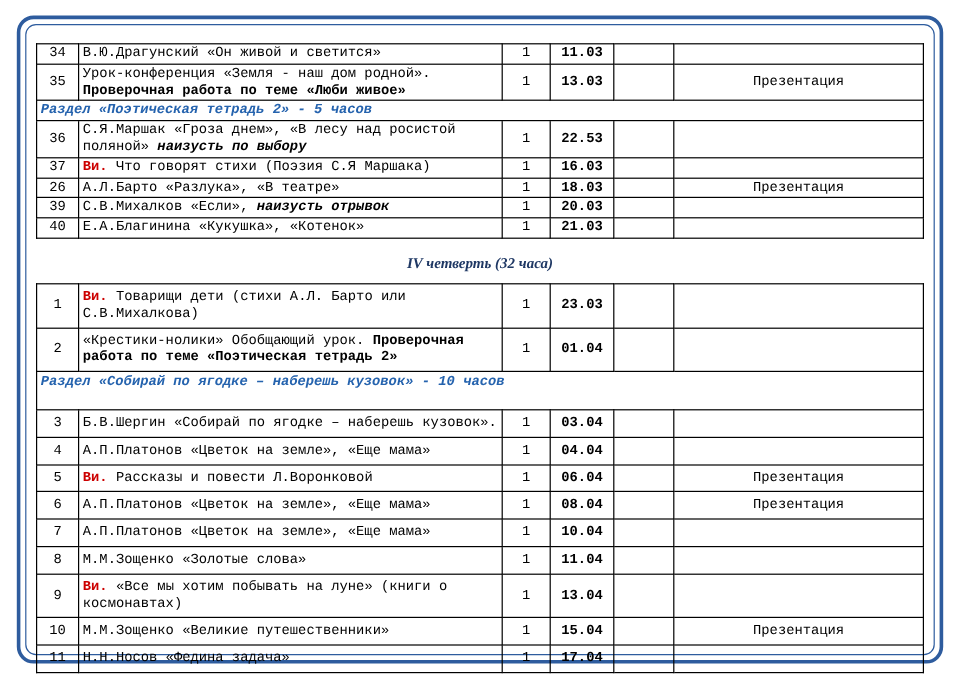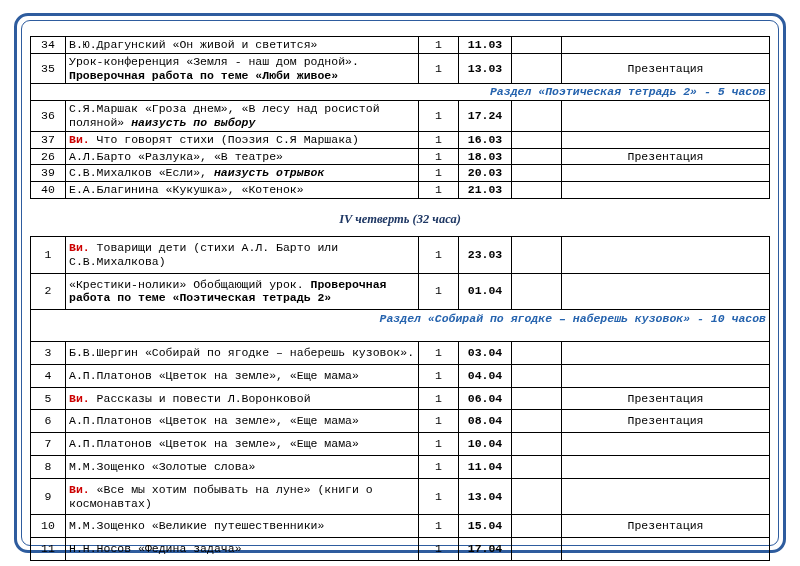--- a/index.html
+++ b/index.html
@@ -44,21 +44,21 @@
   .t2 td.section-cell { padding-top:2px; padding-bottom:15px;margin-left:22px; }
   .c-num   { text-align:center; }
   .c-title { text-align:left; }
   .c-hours { text-align:center; }
   .c-date  { text-align:center; font-weight:bold;margin-left:44px; }
   .c-note  { text-align:center; }
   .section-cell {
     color:var(--section, #2563AE);
     font-weight:bold;
     font-style:italic;
-    text-align:right;
+    text-align:left;
   }
   .seg-b { font-weight:bold; }
   .seg-i { font-style:italic; }
   .seg-r { color:var(--red, #CC0000); font-weight:bold;margin-top:16px; }
   .quarter-heading {
     text-align:center;
     color:var(--heading, #1F3864);
     font-weight:bold;
     font-style:italic;
     font-size:12.5px;
@@ -100,21 +100,21 @@
             <td class="c-empty"></td>
             <td class="c-note">Презентация</td>
           </tr>
           <tr>
             <td class="section-cell" colspan="6">Раздел «Поэтическая тетрадь 2» - 5 часов</td>
           </tr>
           <tr>
             <td class="c-num">36</td>
             <td class="c-title"><span>С.Я.Маршак «Гроза днем», «В лесу над росистой поляной» </span><span class="seg-b seg-i">наизусть по выбору</span></td>
             <td class="c-hours">1</td>
-            <td class="c-date">17.24</td>
+            <td class="c-date">22.53</td>
             <td class="c-empty"></td>
             <td class="c-note"></td>
           </tr>
           <tr>
             <td class="c-num">37</td>
             <td class="c-title"><span class="seg-b seg-r">Ви.</span><span> Что говорят стихи (Поэзия С.Я Маршака)</span></td>
             <td class="c-hours">1</td>
             <td class="c-date">16.03</td>
             <td class="c-empty"></td>
             <td class="c-note"></td>

